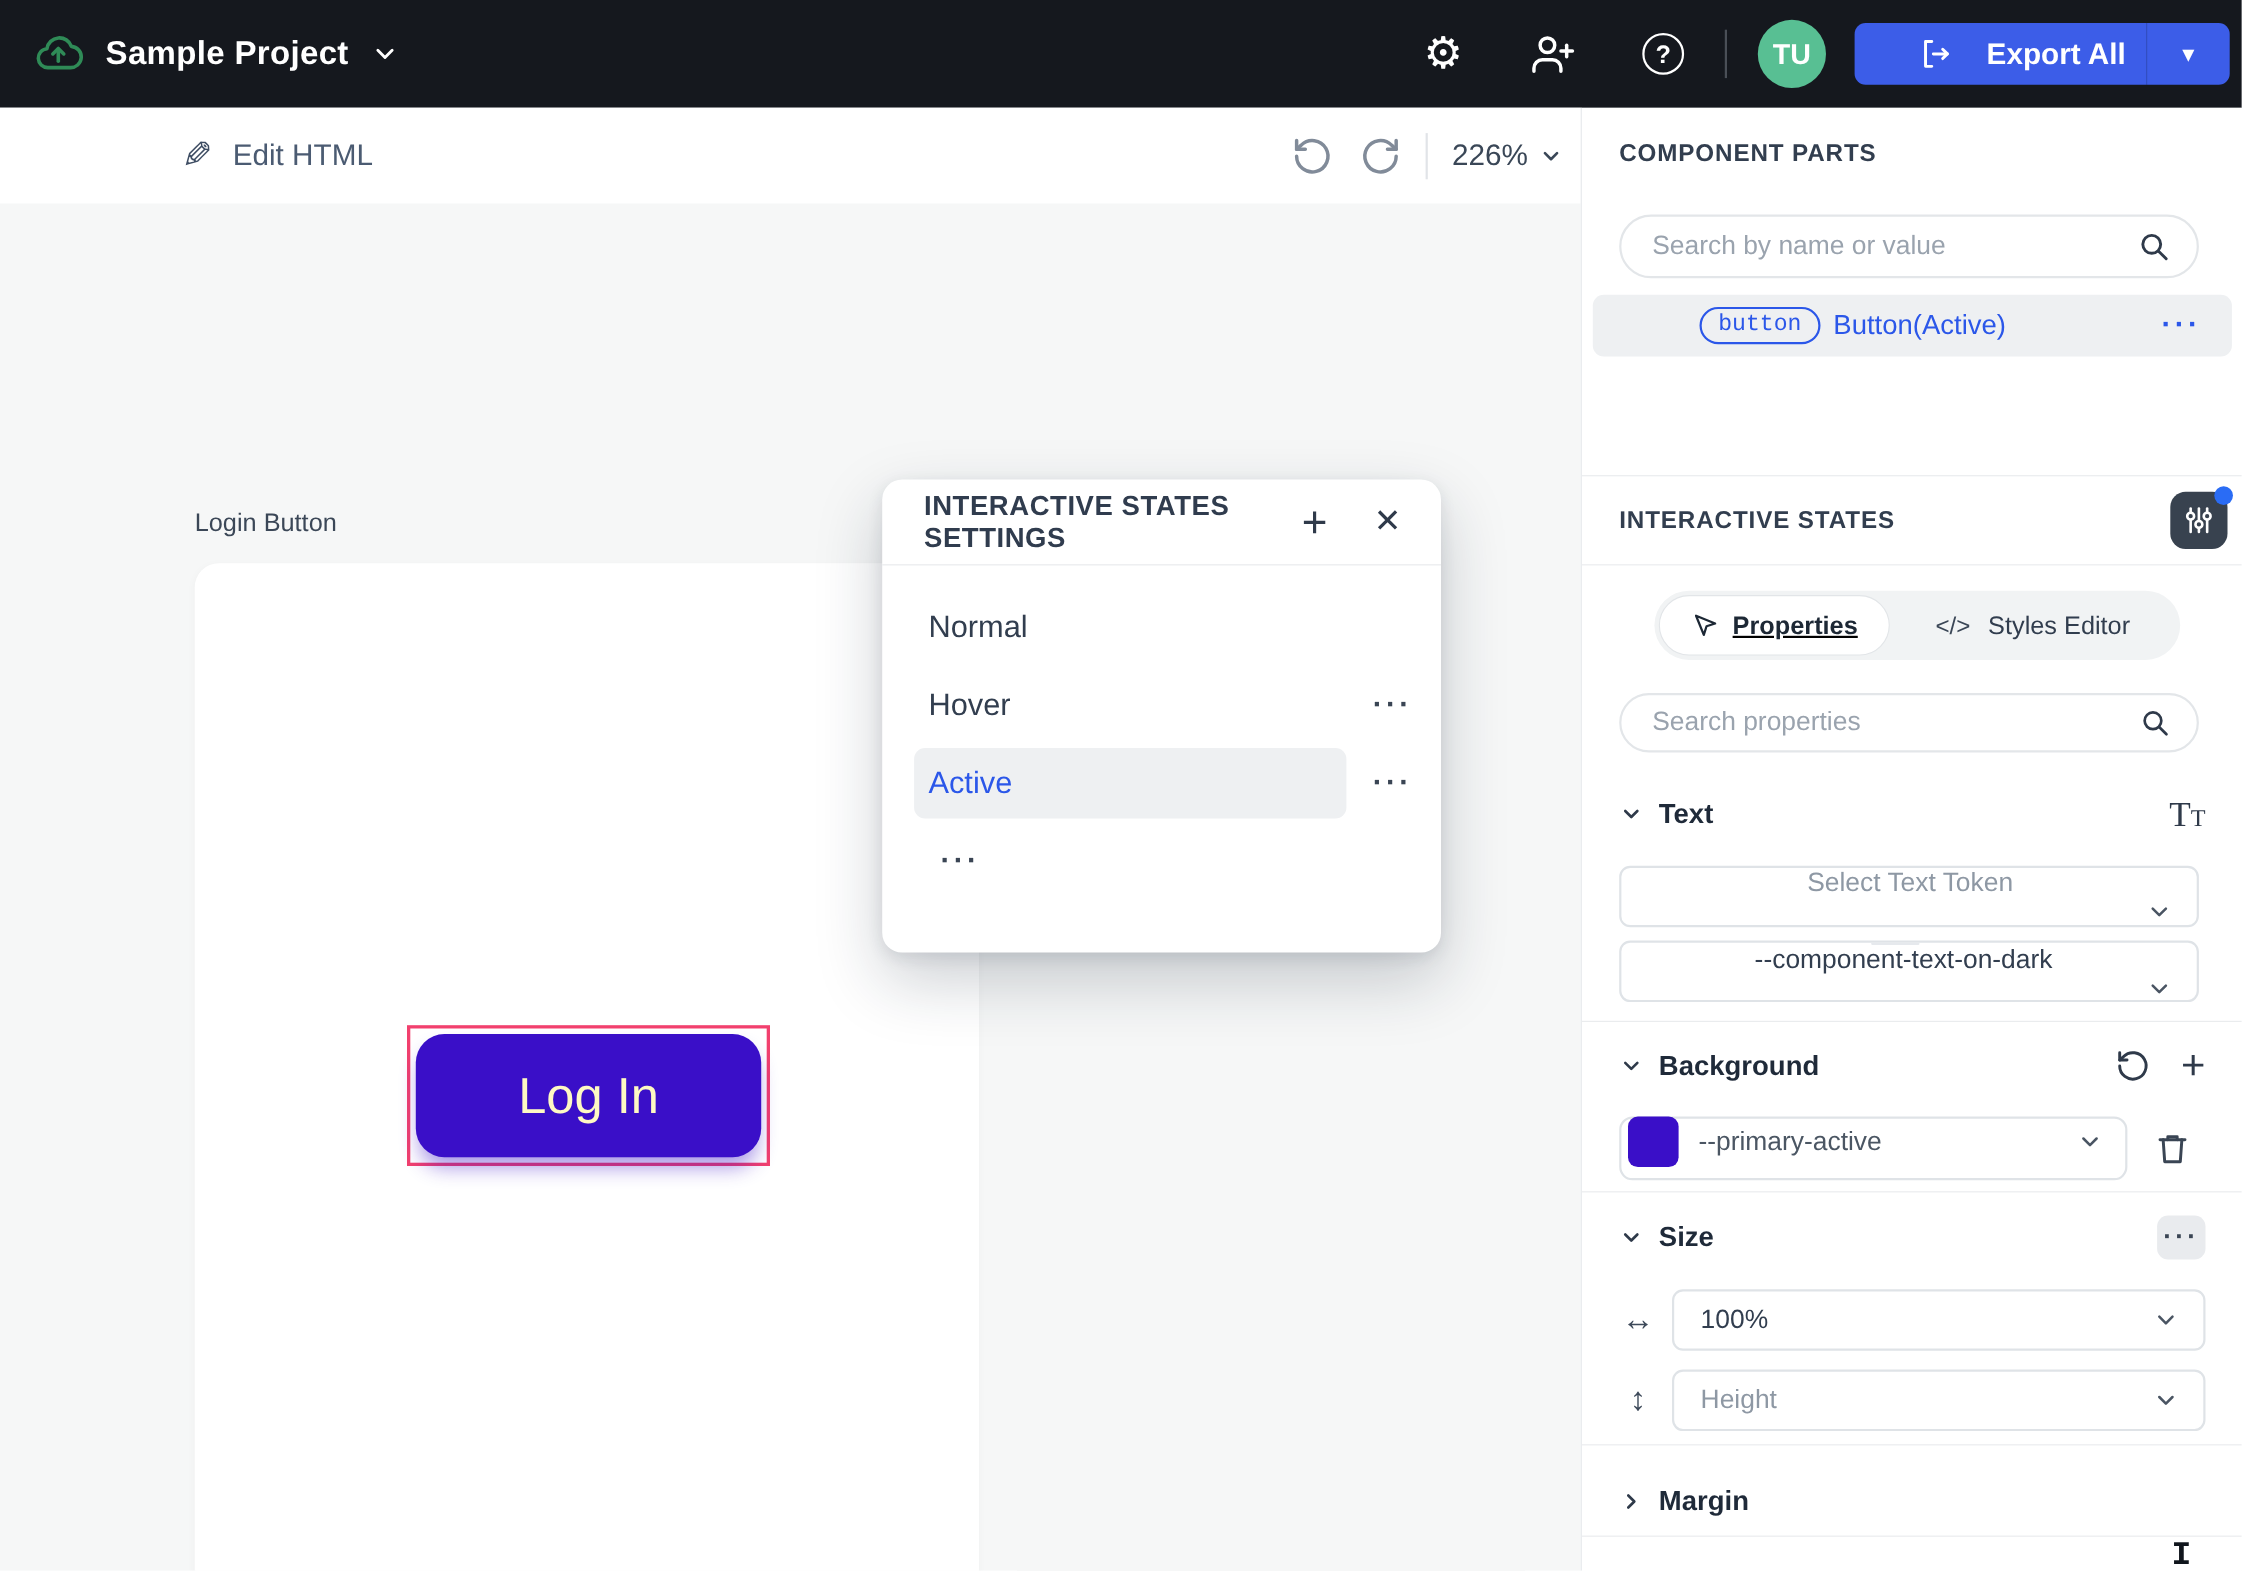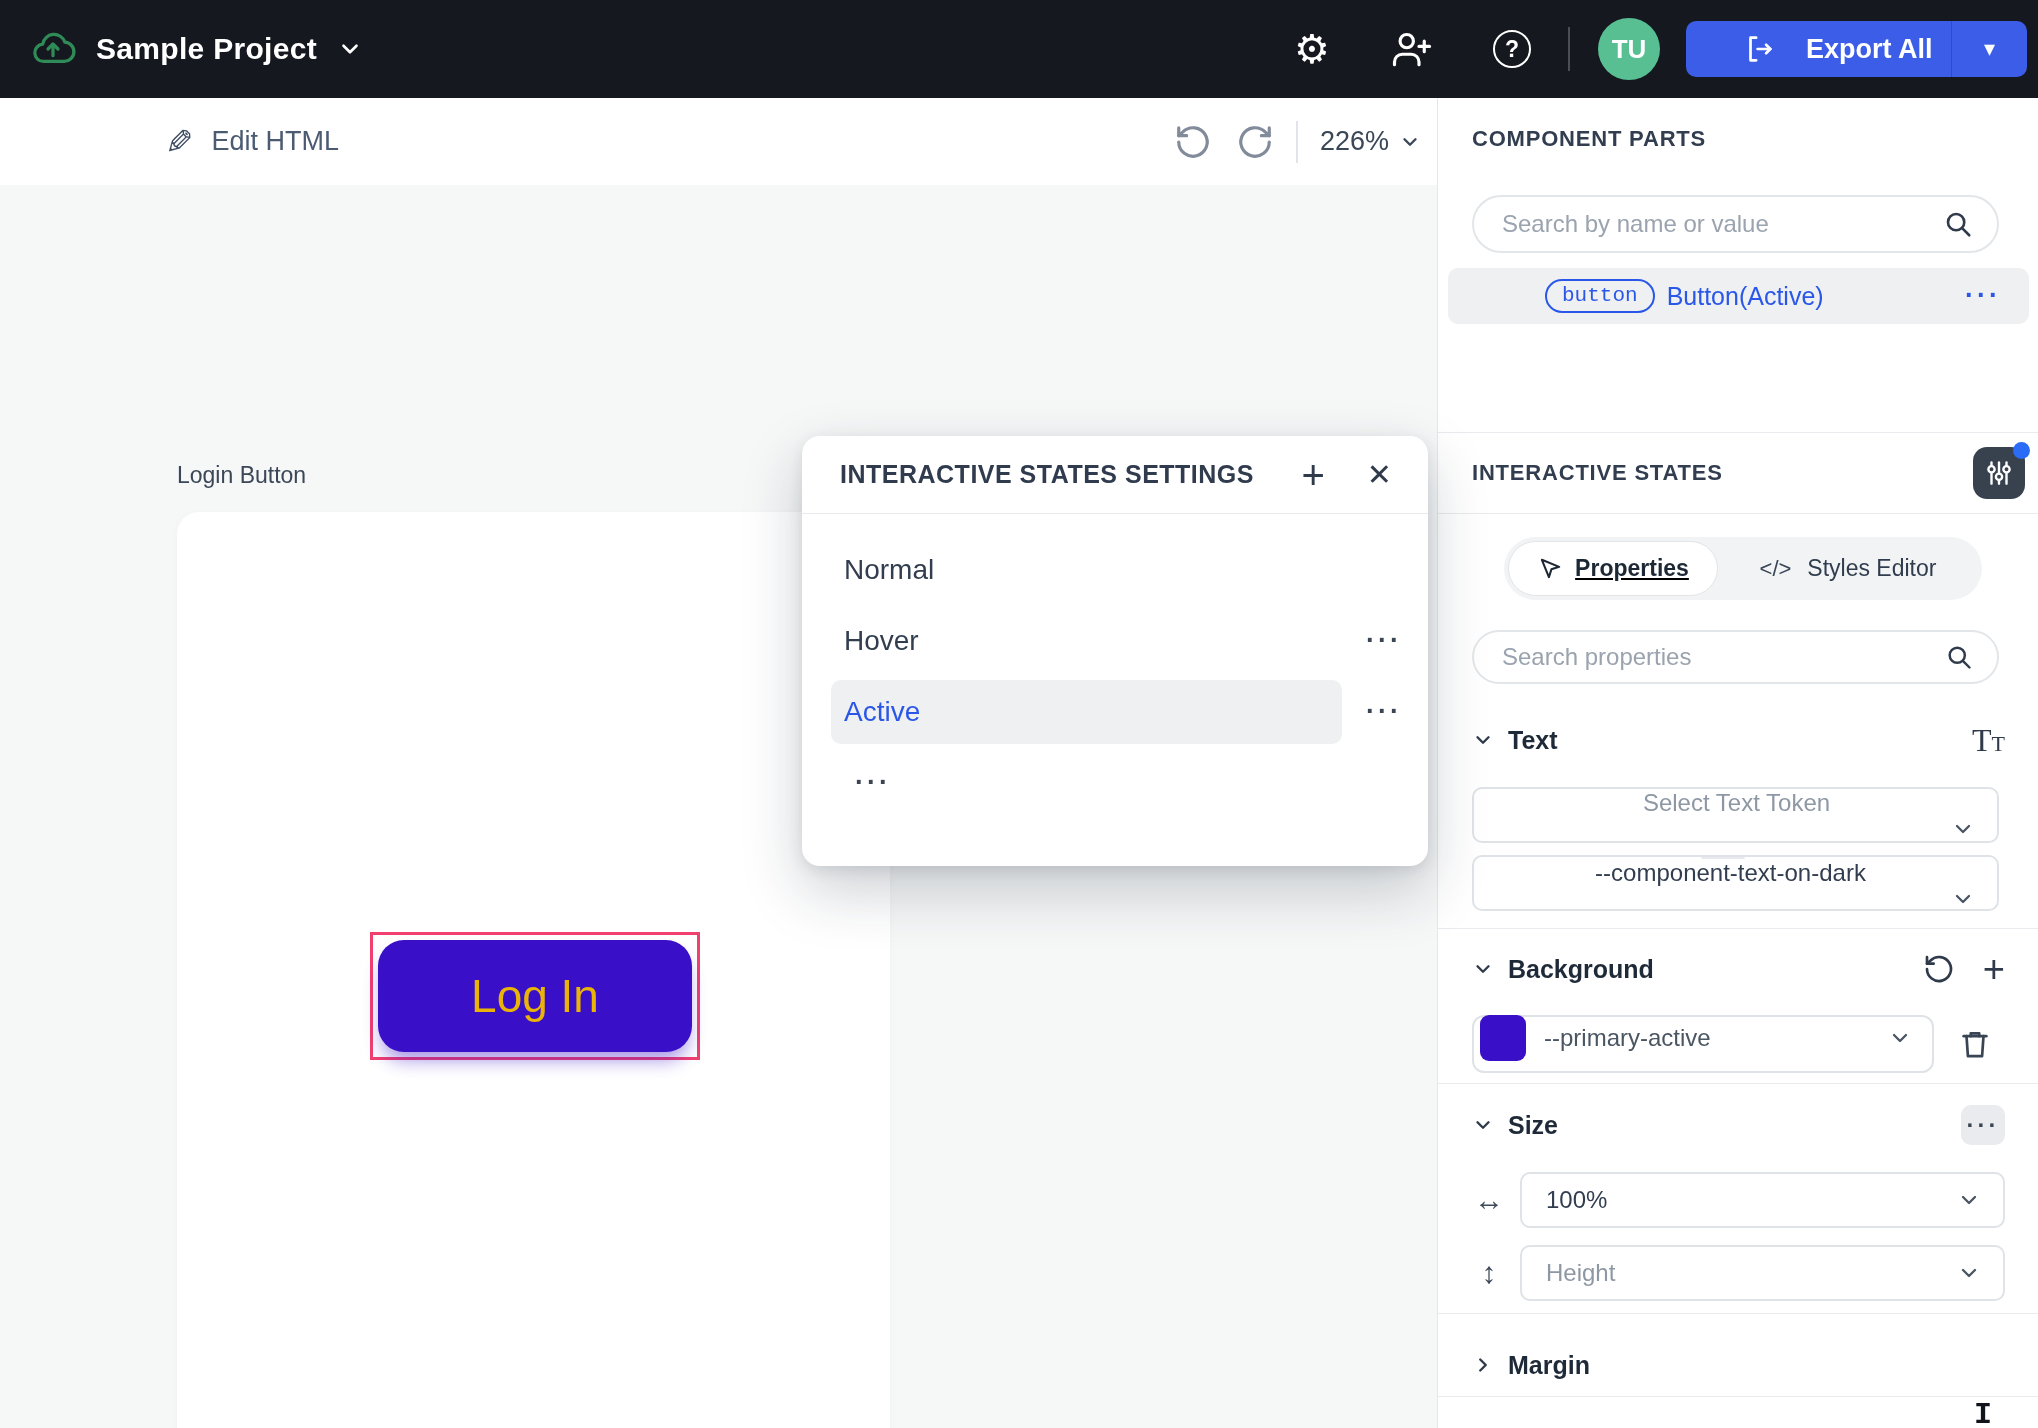--- a/index.html
+++ b/index.html
@@ -41,24 +41,24 @@
   .zoom-label { font-size:27px; font-weight:500; }
 
   .canvas { position:absolute; left:0; top:87px; width:1437px; height:1243px; background:#f6f7f7; }
   .artboard-label { position:absolute; left:177px; top:277px; font-size:23px; color:#3b4757; }
   .artboard-card { position:absolute; left:177px; top:327px; width:713px; height:965px;
     background:#fff; border-radius:22px; box-shadow:0 2px 8px rgba(0,0,0,.03); }
   .selection-box { position:absolute; left:370px; top:747px; width:330px; height:128px;
     border:3px solid #f2406e; background:#fff; z-index:2; }
   .login-btn { position:absolute; left:5px; top:5px; right:5px; bottom:5px; background:#3a0fc8;
     border-radius:26px; display:flex; align-items:center; justify-content:center;
-    color:#eab308; font-size:46px; box-shadow:0 12px 18px -4px rgba(58,15,200,.45); cursor:pointer; }
+    color:#fef9c3; font-size:46px; box-shadow:0 12px 18px -4px rgba(58,15,200,.45); cursor:pointer; }
 
   
-  .modal { position:absolute; left:802px; top:338px; width:626px; height:430px; background:#fff;
+  .modal { position:absolute; left:802px; top:338px; width:508px; height:430px; background:#fff;
     border-radius:18px; box-shadow:0 24px 60px rgba(25,35,55,.22), 0 4px 14px rgba(25,35,55,.10); z-index:10; }
   .modal-header { height:78px; display:flex; align-items:center; padding:0 36px 0 38px;
     border-bottom:1px solid #e7e9ec; }
   .modal-title { font-size:25px; font-weight:700; color:#303c4e; letter-spacing:.5px; }
   .modal-hicons { margin-left:auto; display:flex; align-items:center; gap:42px; }
   .icon-plus { font-size:40px; font-weight:300; color:#2f3a4a; line-height:1; cursor:pointer; }
   .icon-close { font-size:30px; font-weight:300; color:#2f3a4a; line-height:1; cursor:pointer; }
   .modal-body { padding:20px 20px 0 29px; }
   .mrow { height:71px; display:flex; align-items:center; }
   .mrow-main { flex:1; height:64px; display:flex; align-items:center; padding-left:13px;

